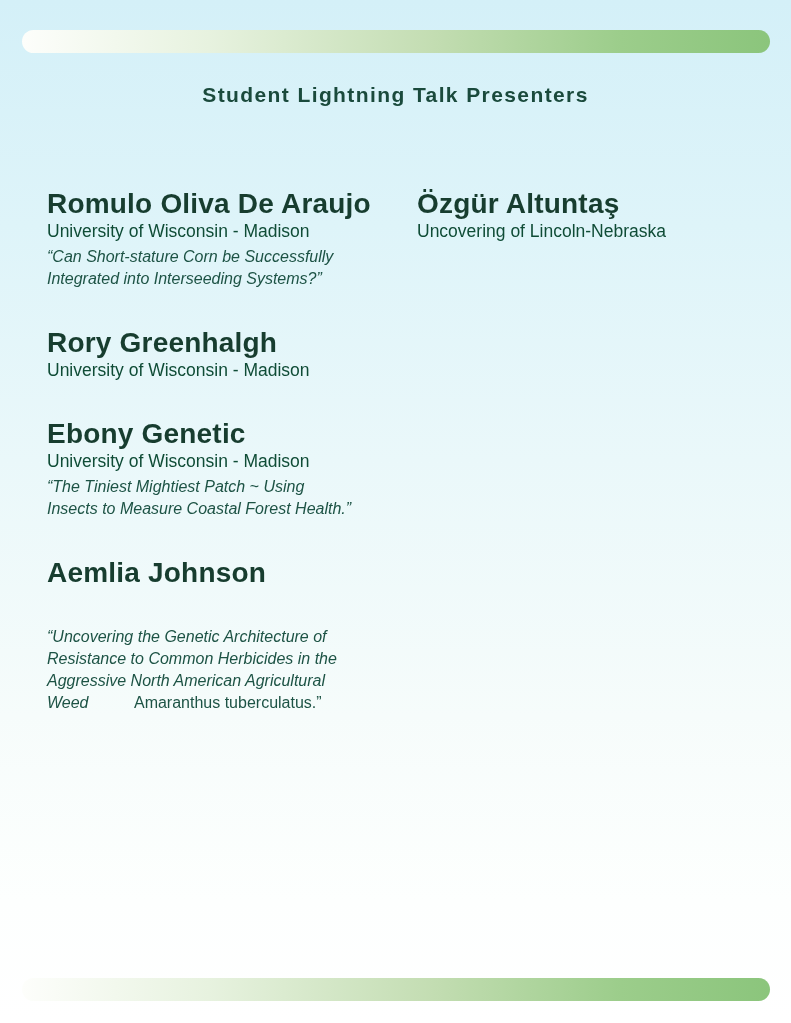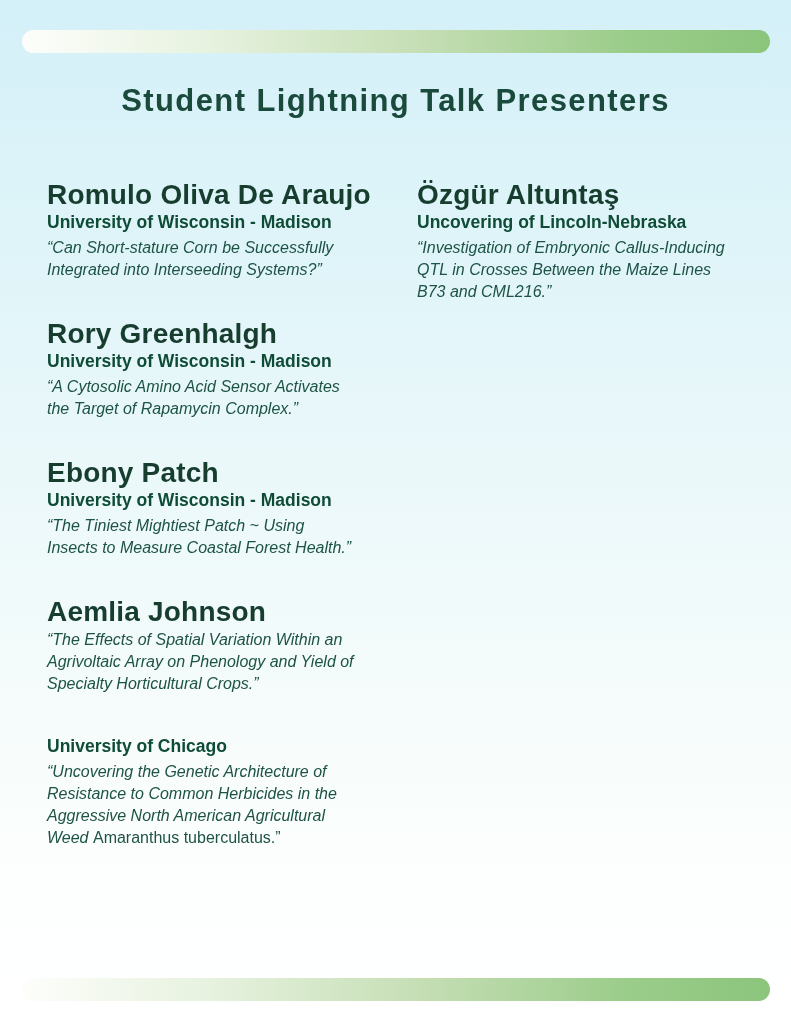--- a/index.html
+++ b/index.html
@@ -11,40 +11,40 @@
     font-family:"Liberation Sans",sans-serif;
   }
   .gradient-bar{
     position:absolute;left:22px;width:748px;height:23px;border-radius:12px;
     background:linear-gradient(90deg,#fdfefb 0%,#e7f2df 25%,#c3ddb2 55%,#9ccd8b 80%,#8bc57c 100%);
   }
   .gradient-bar.top{top:30px}
   .gradient-bar.bottom{top:978px}
   .title{
     position:absolute;top:83px;left:0;width:100%;margin:0;
-    text-align:center;font-size:31px;font-weight:700;letter-spacing:1.4px;
+    text-align:center;font-size:21px;font-weight:700;letter-spacing:1.4px;
     color:#1a4a3c;
   }
-  .columns{position:absolute;top:182px;left:47px;right:26px;display:flex;}
+  .columns{position:absolute;top:191px;left:47px;right:26px;display:flex;}
   .col-left{flex:0 0 370px;width:370px;}
   .col-right{flex:1;}
   .p-name{
     margin:0;font-size:28px;line-height:26px;font-weight:700;
     letter-spacing:0.2px;color:#173d2f;
   }
   .p-univ{
-    margin:3px 0 0;font-size:17.5px;line-height:22px;font-weight:700;
+    margin:3px 0 0;font-size:17.5px;line-height:22px;font-weight:400;
     color:#0f4c36;
   }
   .p-quote{
     margin:4px 0 0;font-size:16px;line-height:22px;color:#1d5345;
     white-space:pre-line;
   }
   .q-italic{font-style:italic;text-align:right;}
-  .q-roman{font-style:normal;}
+  .q-roman{font-style:normal;margin-left:41px;}
   .col-left .presenter{margin-bottom:40px;}
   .col-left .presenter:nth-child(4){}
   .col-left .presenter:last-child{margin-bottom:0;}
 </style>
 </head>
 <body>
 
 <div class="page">
 
   <div class="gradient-bar top"></div>
@@ -58,56 +58,47 @@
       <article class="presenter">
         <h2 class="p-name">Romulo Oliva De Araujo</h2>
         <h3 class="p-univ">University of Wisconsin - Madison</h3>
         <p class="p-quote"><span class="q-italic">“Can Short-stature Corn be Successfully
 Integrated into Interseeding Systems?”</span><span class="q-roman"></span></p>
       </article>
 
       <article class="presenter">
         <h2 class="p-name">Rory Greenhalgh</h2>
         <h3 class="p-univ">University of Wisconsin - Madison</h3>
-        <p class="p-quote"><span class="q-italic">“A Cytosolic Amino Acid Sensor Activates
-the Target of Rapamycin Complex.”</span><span class="q-roman"></span></p>
       </article>
 
       <article class="presenter">
-        <h2 class="p-name">Ebony Patch</h2>
+        <h2 class="p-name">Ebony Genetic</h2>
         <h3 class="p-univ">University of Wisconsin - Madison</h3>
         <p class="p-quote"><span class="q-italic">“The Tiniest Mightiest Patch ~ Using
 Insects to Measure Coastal Forest Health.”</span><span class="q-roman"></span></p>
       </article>
 
       <article class="presenter">
         <h2 class="p-name">Aemlia Johnson</h2>
-        <p class="p-quote"><span class="q-italic">“The Effects of Spatial Variation Within an
-Agrivoltaic Array on Phenology and Yield of
-Specialty Horticultural Crops.”</span><span class="q-roman"></span></p>
       </article>
 
       <article class="presenter">
-        <h3 class="p-univ">University of Chicago</h3>
         <p class="p-quote"><span class="q-italic">“Uncovering the Genetic Architecture of
 Resistance to Common Herbicides in the
 Aggressive North American Agricultural
 Weed </span><span class="q-roman">Amaranthus tuberculatus.”</span></p>
       </article>
 
     </div>
 
     <div class="col-right">
 
       <article class="presenter">
         <h2 class="p-name">Özgür Altuntaş</h2>
         <h3 class="p-univ">Uncovering of Lincoln-Nebraska</h3>
-        <p class="p-quote"><span class="q-italic">“Investigation of Embryonic Callus-Inducing
-QTL in Crosses Between the Maize Lines
-B73 and CML216.”</span><span class="q-roman"></span></p>
       </article>
 
     </div>
 
   </div>
 
   <div class="gradient-bar bottom"></div>
 
 </div>
 

